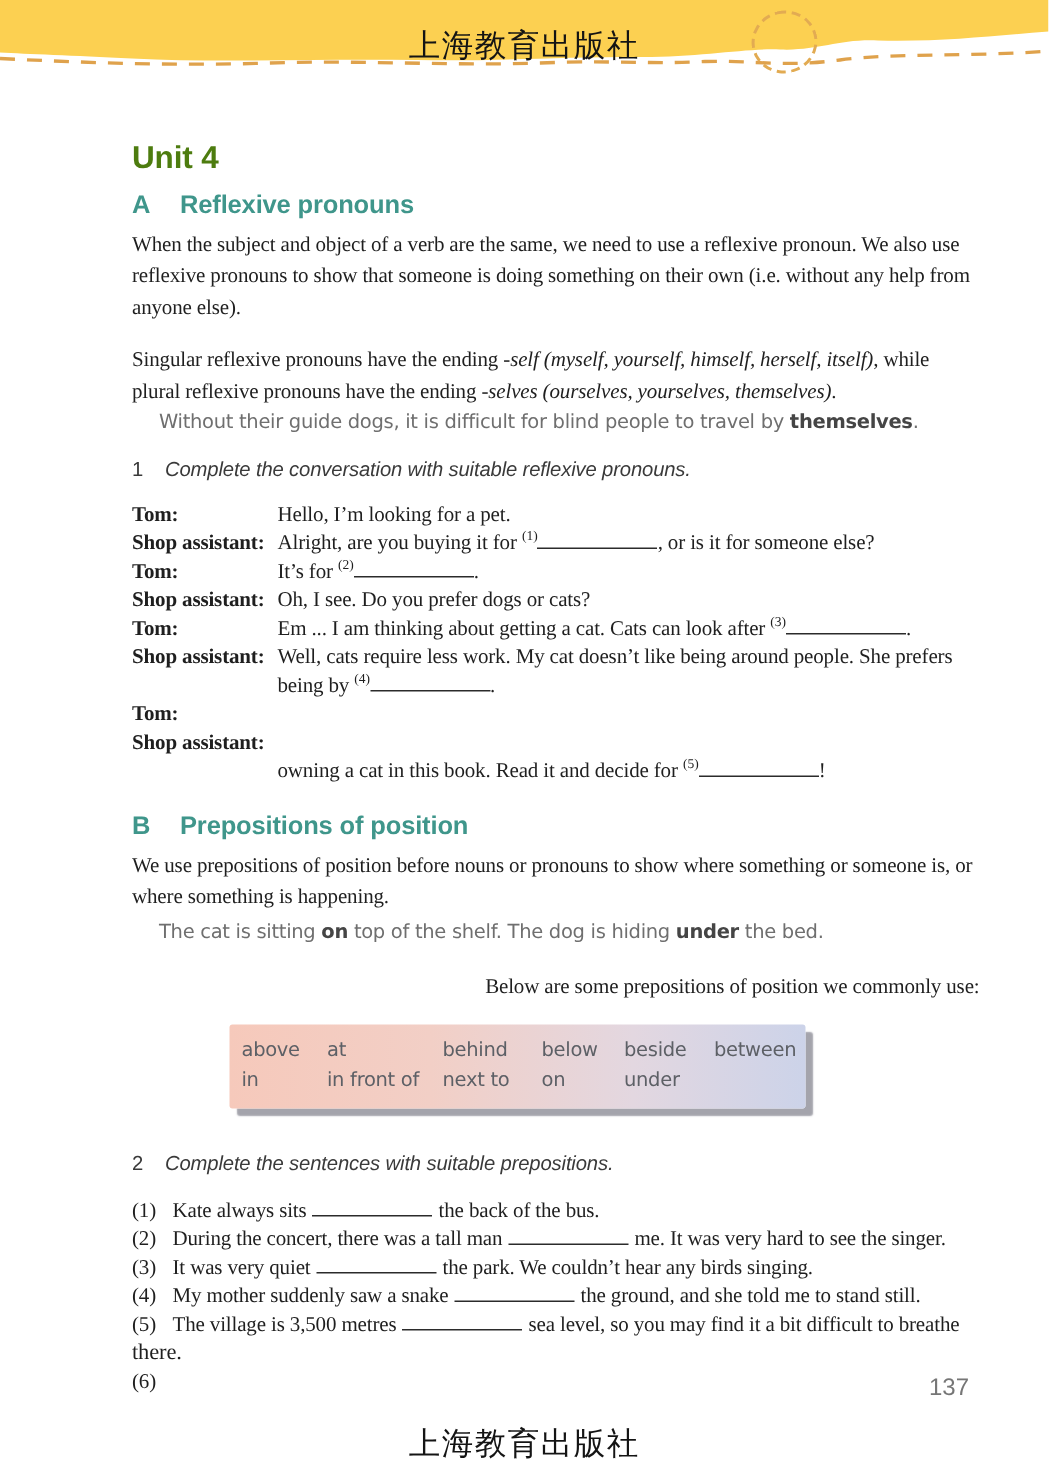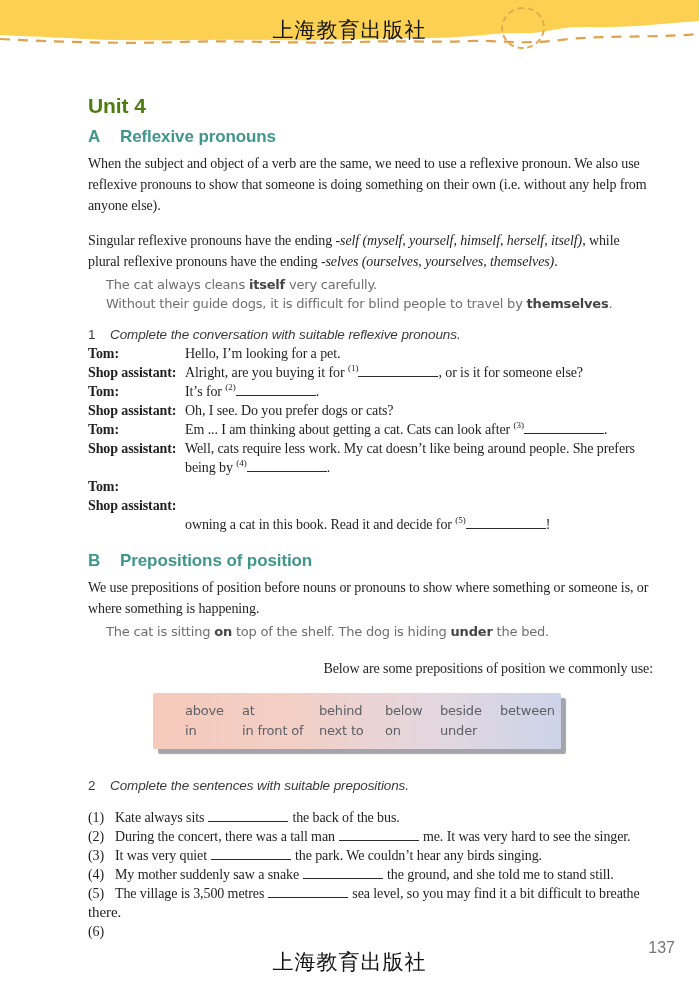--- a/index.html
+++ b/index.html
@@ -15,22 +15,22 @@
   }
   .press-bottom{
     position:absolute;top:948px;left:0;width:699px;text-align:center;
     font-family:"Liberation Serif", serif;font-size:21px;color:#141414;letter-spacing:1px;
   }
   .doodle-circle{
     position:absolute;left:501px;top:7px;width:40px;height:38px;border:2px dashed #e2ab52;
     border-radius:50%;transform:rotate(-14deg);
   }
   .page-number{
-    position:absolute;top:917px;right:24px;font-family:"Liberation Sans", sans-serif;
-    font-size:16px;color:#767676;margin-top:22px;
+    position:absolute;top:917px;right:53px;font-family:"Liberation Sans", sans-serif;
+    font-size:16px;color:#767676;
   }
   
   .content{position:absolute;left:88px;top:94px;width:565px;letter-spacing:-0.1px;}
   .unit-title{
     font-family:Liberation Sans, sans-serif;font-weight:bold;font-size:21px;
     color:#4d7c0f;line-height:24px;margin:0 0 9px 0;
   }
   .section-heading{
     font-family:"Liberation Sans", sans-serif;font-weight:bold;font-size:17px;
     color:#3f968b;line-height:20px;margin:0 0 6px 0;display:flex;
@@ -45,31 +45,31 @@
   }
   .hand b{color:#454545;}
   .hand-block{margin-top:3px;}
   .exercise-head{
     margin-top:13px;font-family:"Liberation Sans", sans-serif;font-size:13.5px;color:#3a3a3a;
     line-height:17px;display:flex;
   }
   .exercise-head .ex-num{width:22px;flex:none;}
   .exercise-head .ex-instr{font-style:italic;text-align:right;}
   
-  .dialogue{margin-top:1px;font-family:Liberation Serif, serif;}
+  .dialogue{margin-top:13px;font-family:Liberation Serif, serif;}
   .dlg-row{display:flex;line-height:19px;font-size:14px;white-space:nowrap;}
   .dlg-speaker{width:97px;flex:none;font-weight:bold;}
   .blank{
     display:inline-block;width:80px;height:12px;border-bottom:1.3px solid #2b2b2b;
     vertical-align:baseline;
   }
   sup.marker{font-size:9px;line-height:0;vertical-align:6px;letter-spacing:0;}
   
   .prep-box{
-    margin:14px 0 0 65px;width:376px;padding:8px 0 8px 32px;border-radius:2px;
+    margin:14px 0 0 65px;width:376px;padding:8px 0 8px 8px;border-radius:2px;
     background:linear-gradient(90deg,#f6c9bb 0%,#f2cfc6 35%,#e3d7e0 70%,#ccd3e9 100%);
     box-shadow:5px 5px 1px rgba(148,148,158,0.85);
   }
   .prep-row{
     display:grid;grid-template-columns:57px 77px 66px 55px 60px auto;
     font-family:"DejaVu Sans", sans-serif;font-size:13px;color:#5d6066;line-height:20px;
     letter-spacing:-0.2px;
   }
   
   .ex2-list{margin-top:14px;}
@@ -96,21 +96,20 @@
 
   <div class="section-heading">
     <span class="letter">A</span>
     <span>Reflexive pronouns</span>
   </div>
 
   <p class="para">When the subject and object of a verb are the same, we need to use a reflexive pronoun. We also use reflexive pronouns to show that someone is doing something on their own (i.e. without any help from anyone else).</p>
 
   <p class="para rule-para"><span>Singular reflexive pronouns have the ending </span><span class="ital">-self</span><span class="ital"> (myself, yourself, himself, herself, itself)</span><span>, while plural reflexive pronouns have the ending </span><span class="ital">-selves</span><span class="ital"> (ourselves, yourselves, themselves)</span><span>.</span></p>
 
-  <div class="hand hand-block"><span>The cat always cleans </span><b>itself</b><span> very carefully.</span></div>
   <div class="hand"><span>Without their guide dogs, it is difficult for blind people to travel by </span><b>themselves</b><span>.</span></div>
 
   <div class="exercise-head">
     <span class="ex-num">1</span>
     <span class="ex-instr">Complete the conversation with suitable reflexive pronouns.</span>
   </div>
 
   <div class="dialogue">
     <div class="dlg-row">
       <span class="dlg-speaker">Tom:</span>

